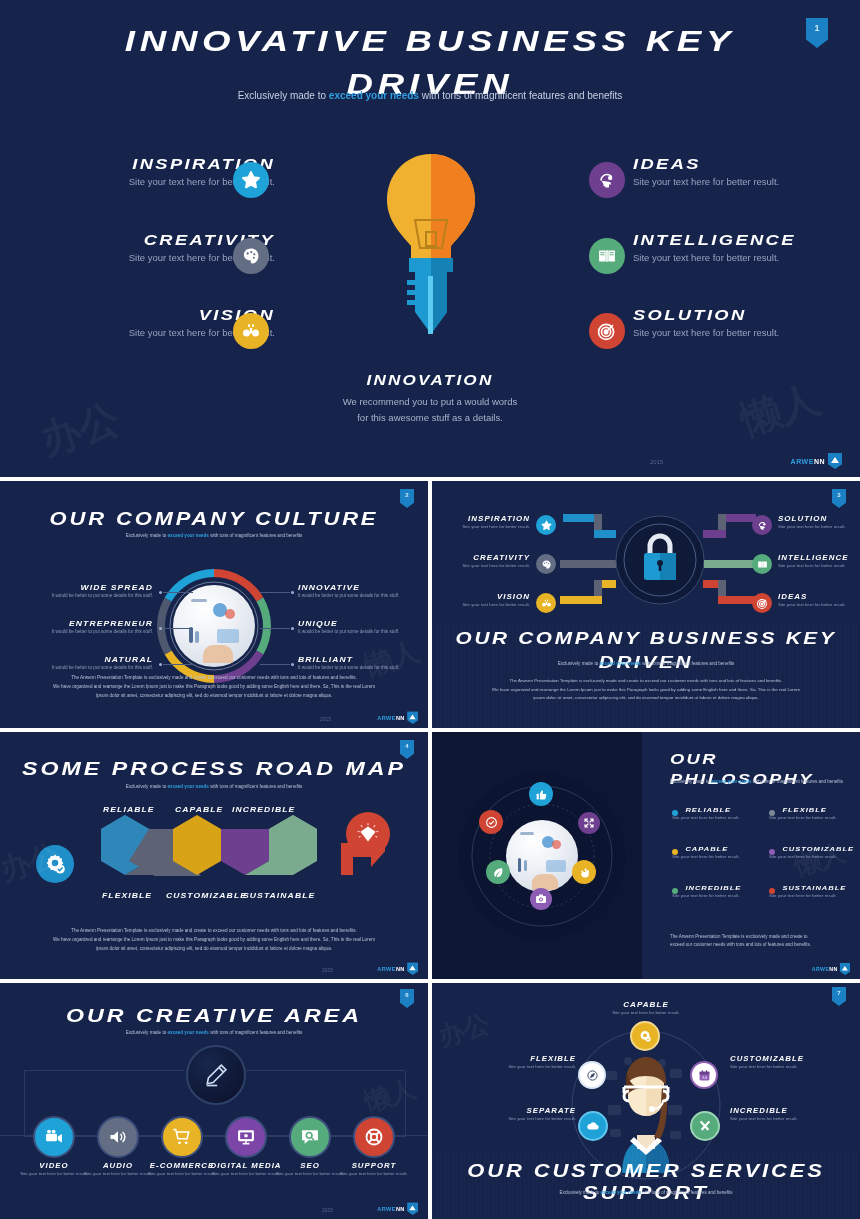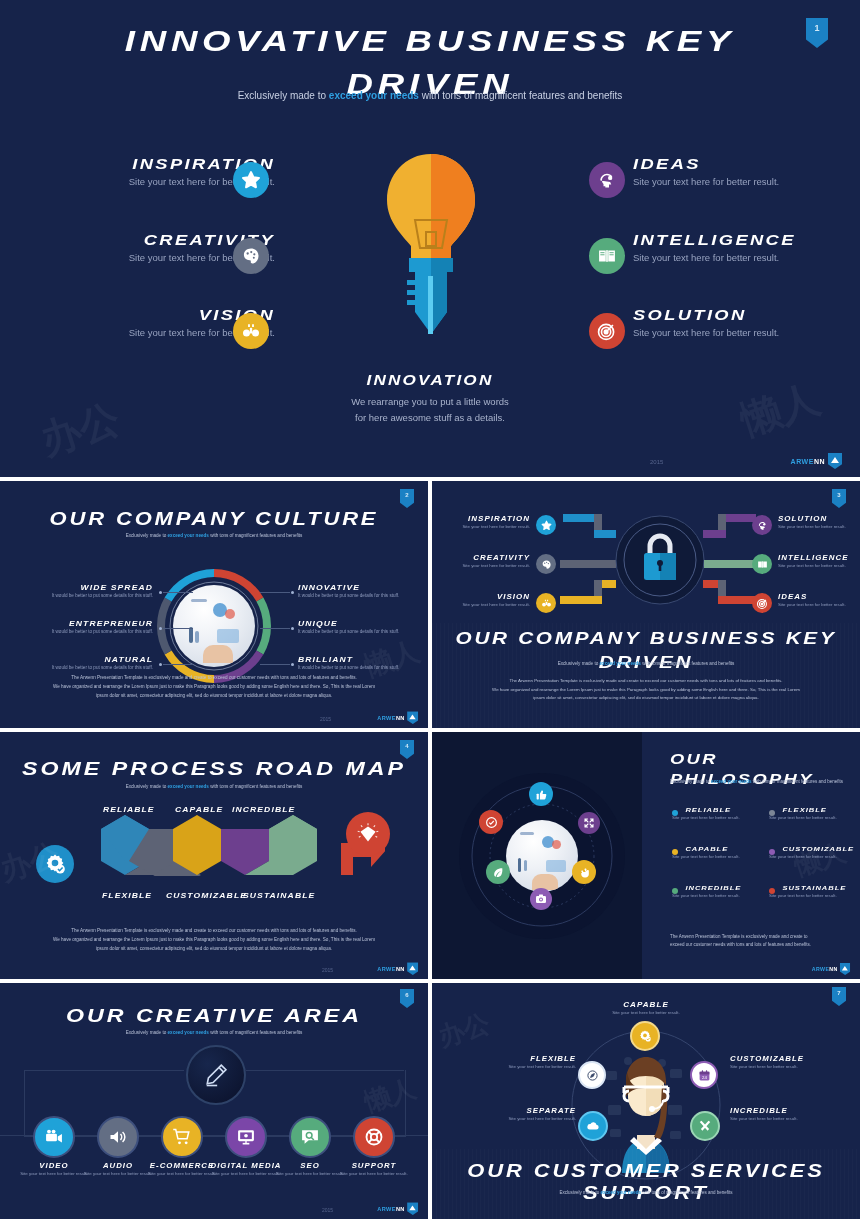--- a/index.html
+++ b/index.html
@@ -224,22 +224,22 @@
       <rect x="36" y="132" width="9" height="5" fill="#1d9ad1"></rect>
       <rect x="36" y="142" width="9" height="5" fill="#1d9ad1"></rect>
       <rect x="36" y="152" width="9" height="5" fill="#1d9ad1"></rect>
       <rect x="57" y="128" width="5" height="58" fill="#5ccdf2"></rect>
     </svg>
   </div>
 
   <div style="position:absolute;left:0;right:0;top:372px;text-align:center;">
     <div class="tech-c" style="font-size:14px;">INNOVATION</div>
     <div style="font-size:9.5px;line-height:16px;color:#a9b3cc;margin-top:6px;">
-      <div>We rearrange you to put a little words</div>
-      <div>for here awesome stuff as a details.</div>
+      <div>We recommend you to put a would words</div>
+      <div>for this awesome stuff as a details.</div>
     </div>
   </div>
 
   <div class="pgnum" style="left:650px;bottom:12px;font-size:6px;">2015</div>
   <div class="flogo" style="right:18px;bottom:8px;">
     <div class="txt"><span>ARWE</span><i>NN</i></div>
     <div class="chev"></div>
   </div>
   <div class="wmk" style="left:40px;bottom:20px;transform:rotate(-18deg);">办公</div>
   <div class="wmk" style="right:40px;bottom:40px;transform:rotate(-18deg);">懒人</div>

